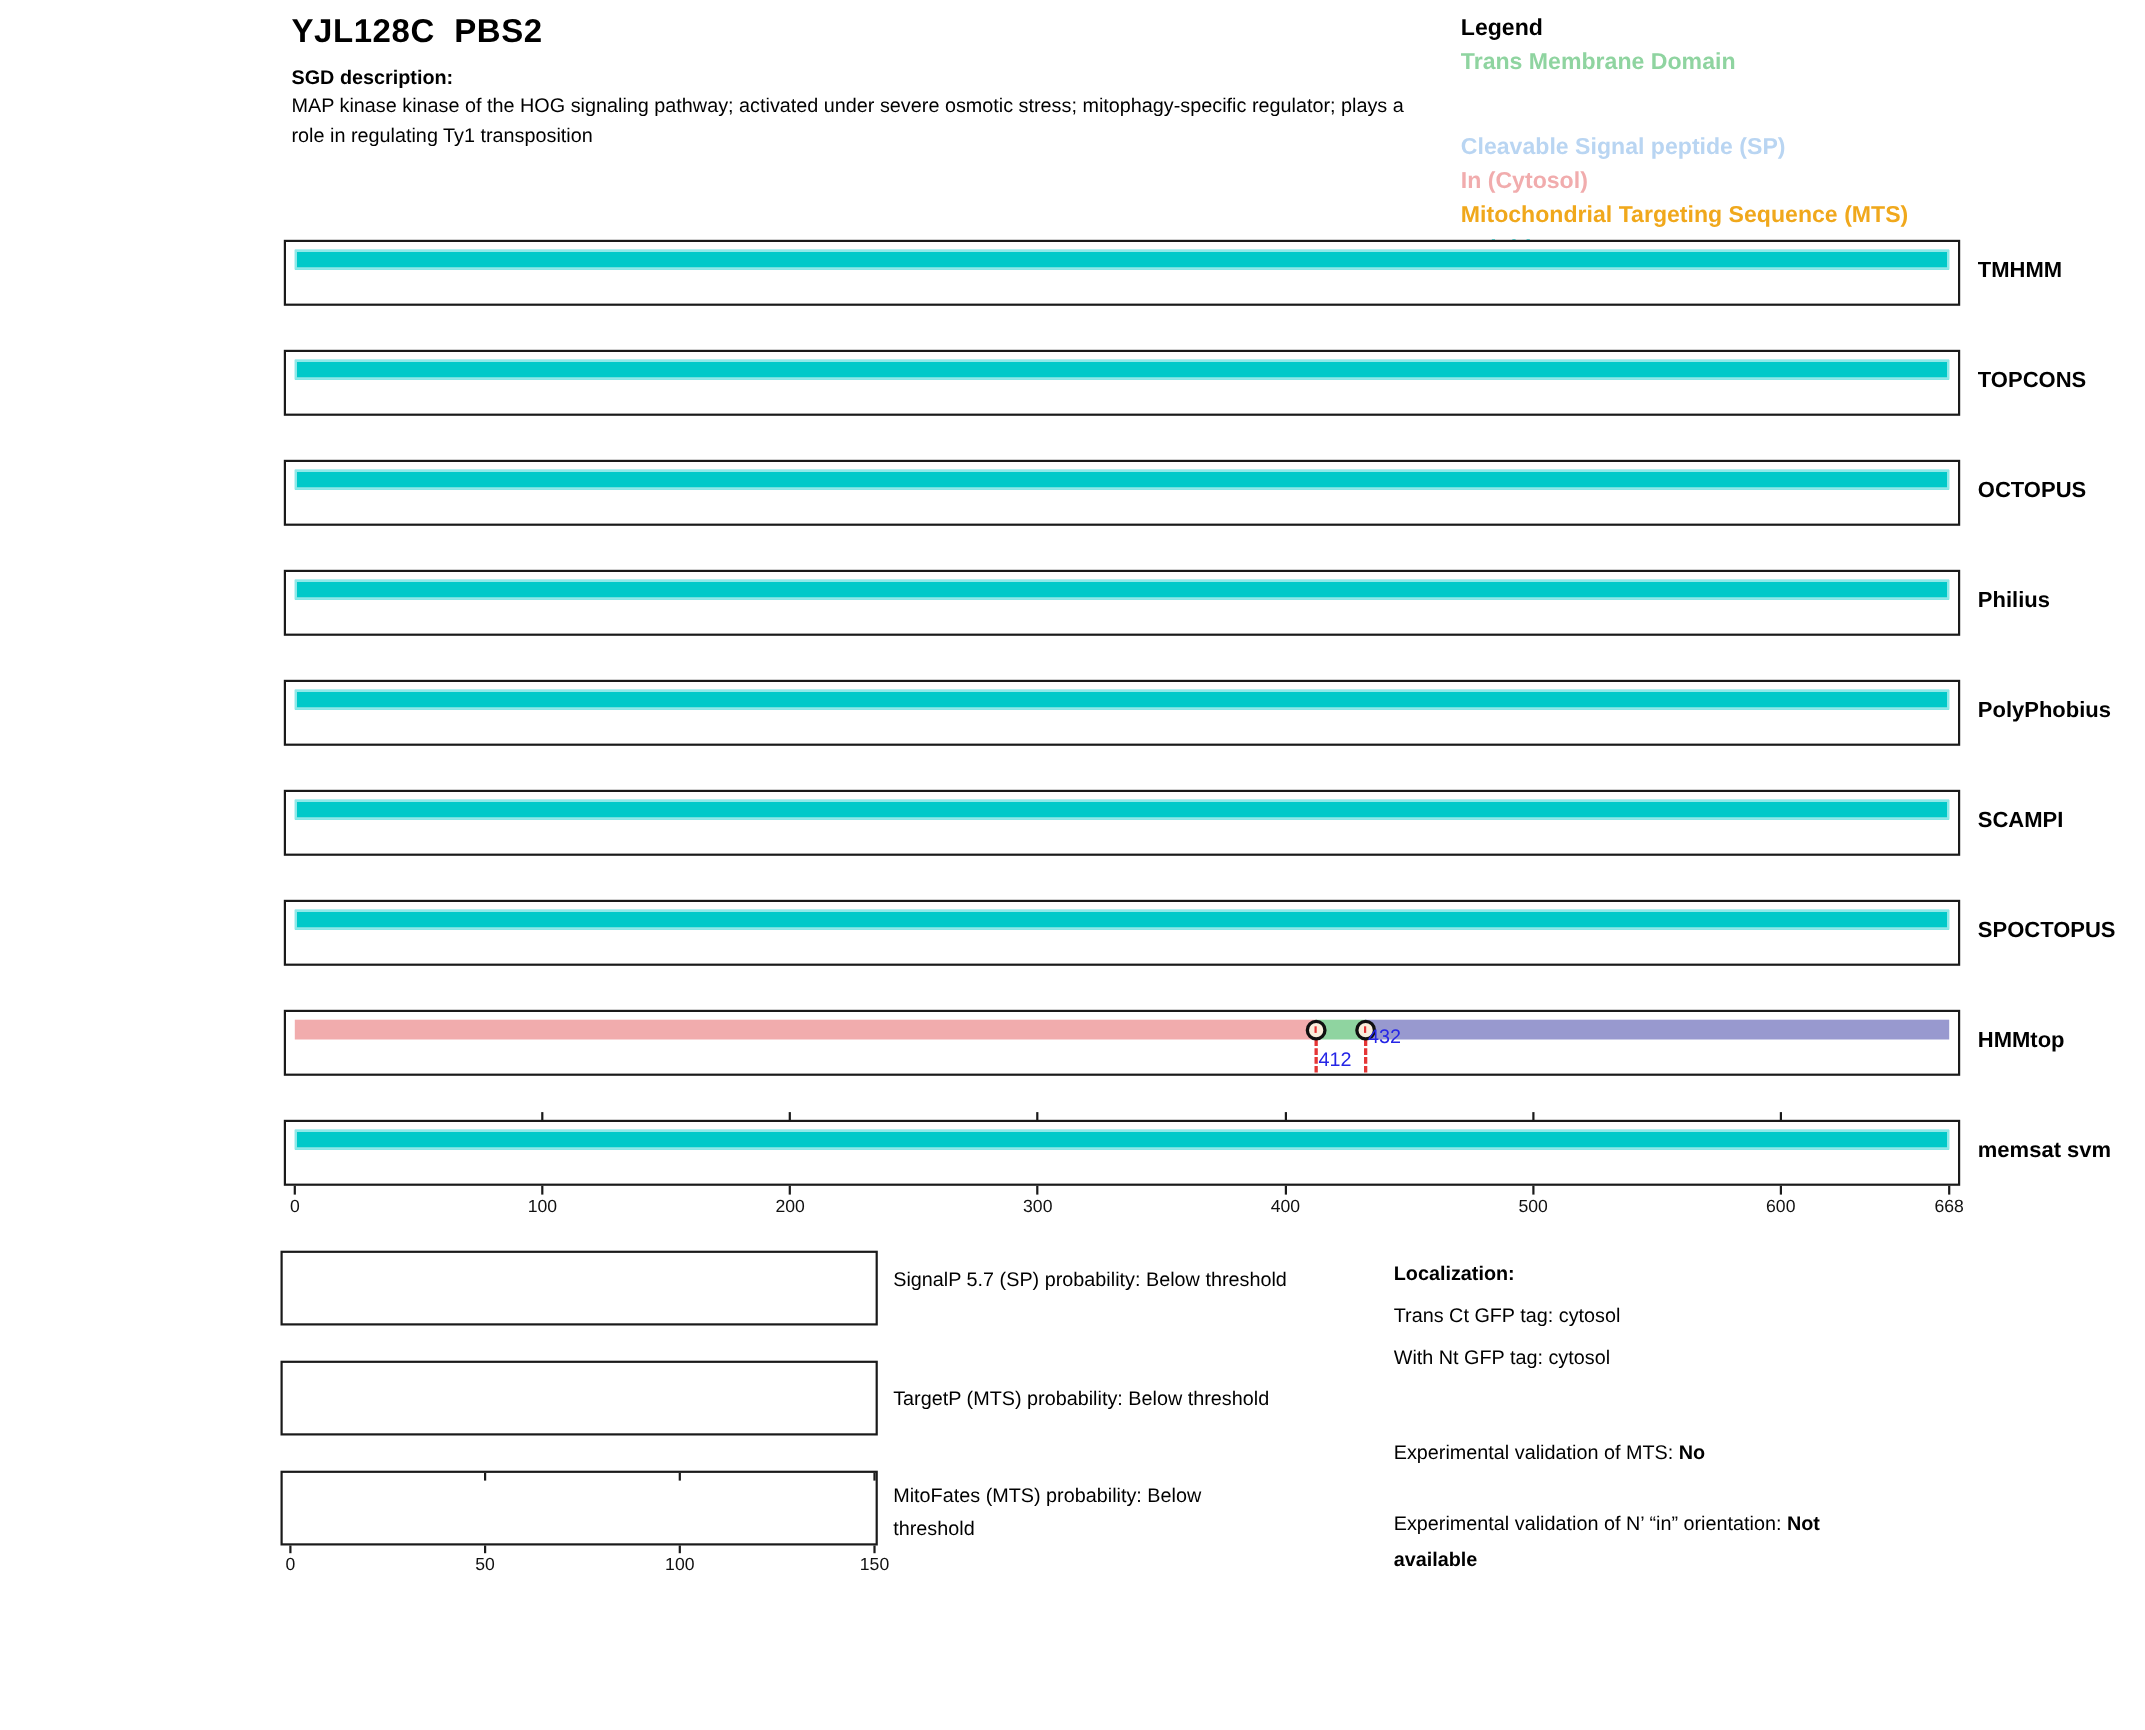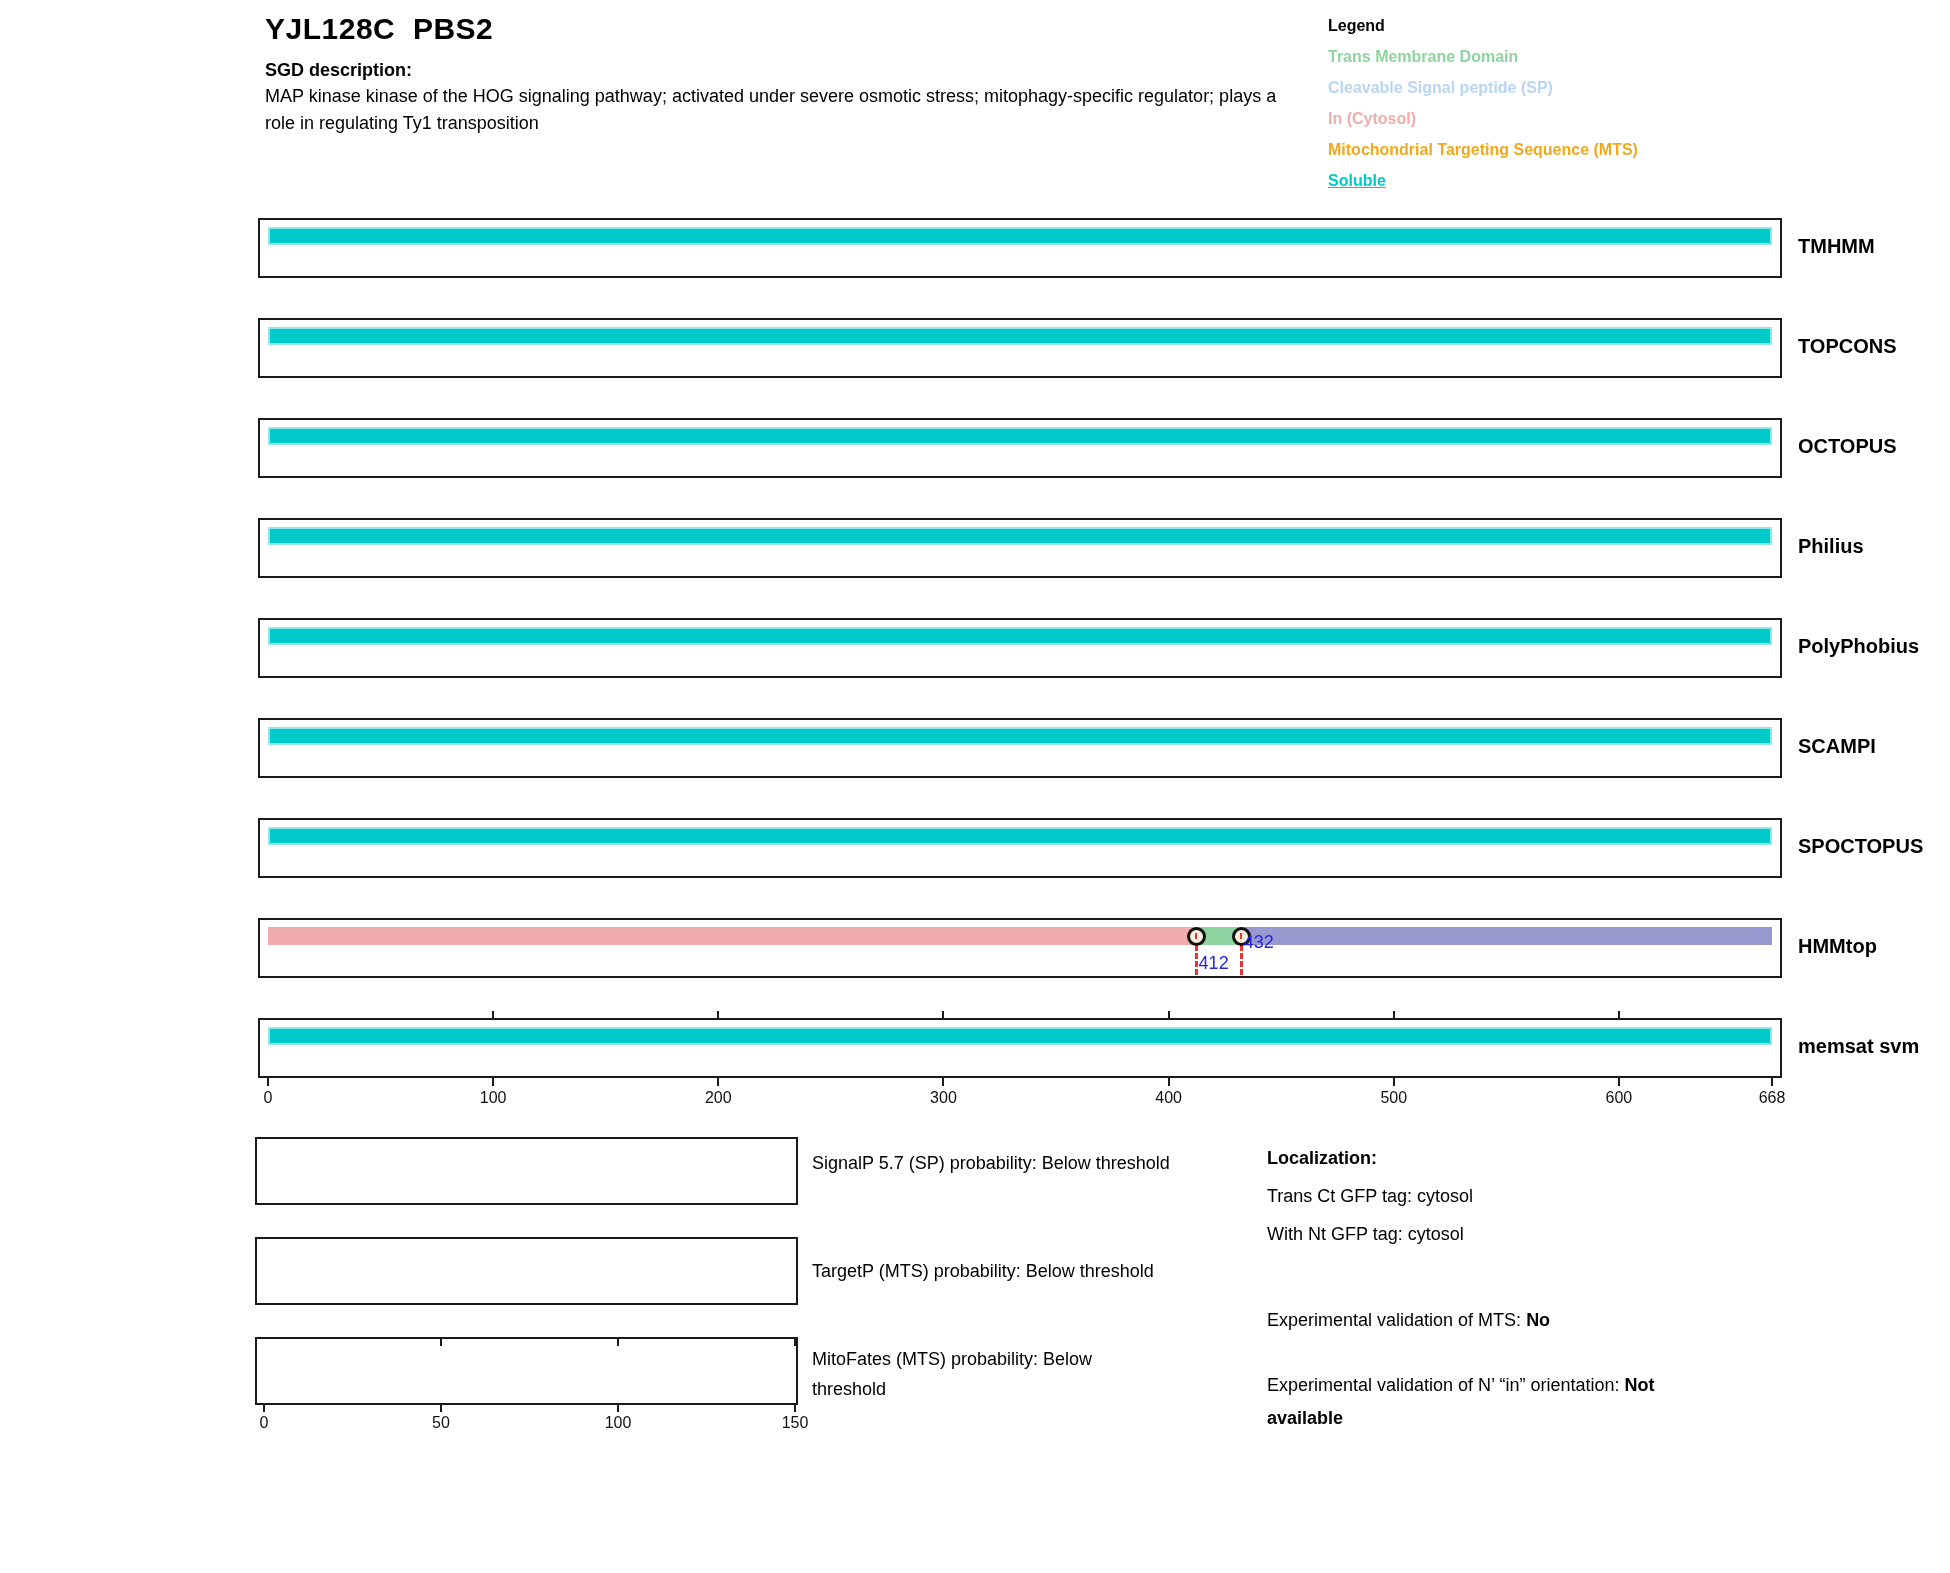--- a/index.html
+++ b/index.html
@@ -6,21 +6,21 @@
   #fig {
     position:relative; width:1950px; height:1573px; background:#ffffff;
     font-family:"Liberation Sans", sans-serif; color:#000; overflow:hidden;
   }
   .abs { position:absolute; }
   
   .gene-title { left:265px; top:12px; font-size:30px; font-weight:bold; white-space:pre; letter-spacing:0.5px; }
   .sgd-heading { left:265px; top:60px; font-size:18px; font-weight:bold; }
   .sgd-text { left:265px; top:83px; font-size:18px; line-height:27px; width:1030px; }
   
-  .legend { left:1328px; top:10px; font-size:16px; font-weight:bold; line-height:31px; }
+  .legend { left:1328px; top:10px; font-size:21px; font-weight:bold; line-height:31px; }
   .legend div { white-space:nowrap; }
   
   .box  { position:absolute; background:#fff; border:2px solid #1a1a1a; box-sizing:border-box; }
   .seg  { position:absolute; }
   .tlabel { position:absolute; font-size:20px; font-weight:bold; white-space:nowrap; }
   .tick { position:absolute; width:2px; background:#1a1a1a; }
   .ticklabel { position:absolute; width:56px; text-align:center; font-size:16px; color:#111; }
   .dash { position:absolute; width:0; border-left:3px dashed #e53535; }
   .circle { position:absolute; width:19px; height:19px; border-radius:50%;
             border:3px solid #101010; box-sizing:border-box; }
@@ -45,21 +45,21 @@
 
 <div id="fig">
 
   <div class="abs gene-title">YJL128C  PBS2</div>
   <div class="abs sgd-heading">SGD description:</div>
   <div class="abs sgd-text">MAP kinase kinase of the HOG signaling pathway; activated under severe osmotic stress; mitophagy-specific regulator; plays a role in regulating Ty1 transposition</div>
 
   <div class="abs legend">
     <div style="color:#000;">Legend</div>
     <div style="color: rgb(143, 212, 160);">Trans Membrane Domain</div>
-    <div style="color: rgb(185, 213, 242);">Cleavable Signal peptide (SP)</div>
+    <div style="color: rgb(185, 213, 242); margin-top: 46px;">Cleavable Signal peptide (SP)</div>
     <div style="color: rgb(241, 172, 173);">In (Cytosol)</div>
     <div style="color: rgb(240, 168, 28);">Mitochondrial Targeting Sequence (MTS)</div>
     <div style="color: rgb(0, 201, 201); text-decoration: underline;">Soluble</div>
   </div>
 
   <div class="plabel p0">SignalP 5.7 (SP) probability: Below threshold</div>
   <div class="plabel p1">TargetP (MTS) probability: Below threshold</div>
   <div class="plabel p2">MitoFates (MTS) probability: Below threshold</div>
 
   <div class="rc rc-head">Localization:</div>

